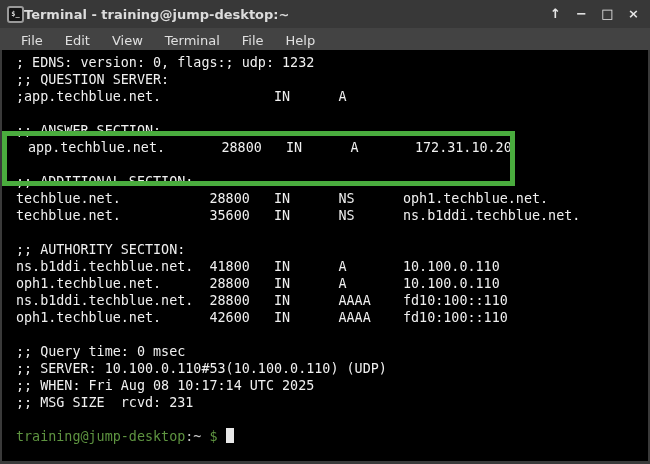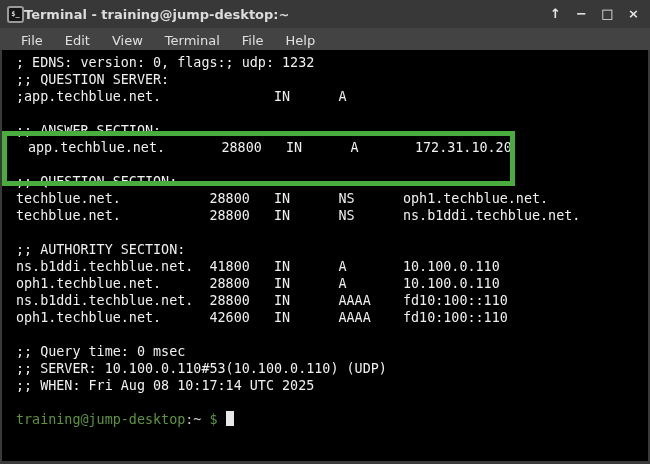--- a/index.html
+++ b/index.html
@@ -93,33 +93,34 @@
   <div class="screen-wrap">
     <div class="screen" style="background: rgb(0, 0, 0);">
       <div>
           <div class="trow" style="color: rgb(240, 240, 240);">; EDNS: version: 0, flags:; udp: 1232</div>
           <div class="trow" style="color: rgb(240, 240, 240);">;; QUESTION SERVER:</div>
           <div class="trow" style="color: rgb(240, 240, 240);">;app.techblue.net.              IN      A</div>
           <div class="trow" style="color: rgb(240, 240, 240);"></div>
           <div class="trow" style="color: rgb(240, 240, 240);">;; ANSWER SECTION:</div>
           <div class="trow" style="color: rgb(240, 240, 240); margin-left: 12px;">app.techblue.net.       28800   IN      A       172.31.10.20</div>
           <div class="trow" style="color: rgb(240, 240, 240);"></div>
-          <div class="trow" style="color: rgb(240, 240, 240);">;; QUESTION SECTION:</div>
+          <div class="trow" style="color: rgb(240, 240, 240);">;; ADDITIONAL SECTION:</div>
           <div class="trow" style="color: rgb(240, 240, 240);">techblue.net.           28800   IN      NS      oph1.techblue.net.</div>
-          <div class="trow" style="color: rgb(240, 240, 240);">techblue.net.           28800   IN      NS      ns.b1ddi.techblue.net.</div>
+          <div class="trow" style="color: rgb(240, 240, 240);">techblue.net.           35600   IN      NS      ns.b1ddi.techblue.net.</div>
           <div class="trow" style="color: rgb(240, 240, 240);"></div>
           <div class="trow" style="color: rgb(240, 240, 240);">;; AUTHORITY SECTION:</div>
           <div class="trow" style="color: rgb(240, 240, 240);">ns.b1ddi.techblue.net.  41800   IN      A       10.100.0.110</div>
           <div class="trow" style="color: rgb(240, 240, 240);">oph1.techblue.net.      28800   IN      A       10.100.0.110</div>
           <div class="trow" style="color: rgb(240, 240, 240);">ns.b1ddi.techblue.net.  28800   IN      AAAA    fd10:100::110</div>
           <div class="trow" style="color: rgb(240, 240, 240);">oph1.techblue.net.      42600   IN      AAAA    fd10:100::110</div>
           <div class="trow" style="color: rgb(240, 240, 240);"></div>
           <div class="trow" style="color: rgb(240, 240, 240);">;; Query time: 0 msec</div>
           <div class="trow" style="color: rgb(240, 240, 240);">;; SERVER: 10.100.0.110#53(10.100.0.110) (UDP)</div>
           <div class="trow" style="color: rgb(240, 240, 240);">;; WHEN: Fri Aug 08 10:17:14 UTC 2025</div>
+          <div class="trow" style="color: rgb(240, 240, 240);">;; MSG SIZE  rcvd: 231</div>
           <div class="trow" style="color: rgb(240, 240, 240);"></div>
         </div>
       <div class="prompt-row"><span class="prompt-user" style="color: rgb(94, 148, 64);">training@jump-desktop</span><span class="prompt-path" style="color: rgb(200, 200, 200);">:~</span><span> </span><span class="prompt-symbol" style="color: rgb(94, 148, 64);">$</span><span> </span><span class="cursor"></span></div>
     </div>
   </div>
 
   <div class="highlight-box" style="border-color: rgb(74, 172, 62);"></div>
 
 </div>
 

